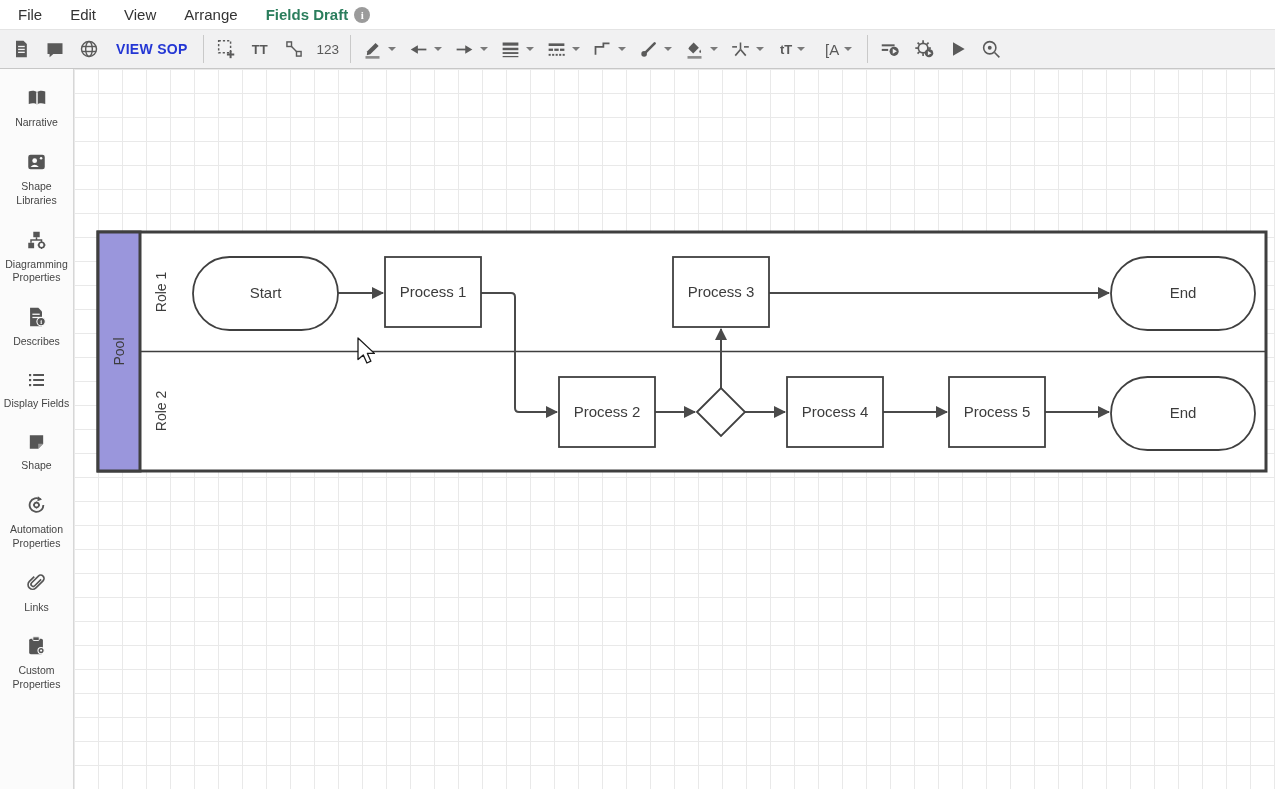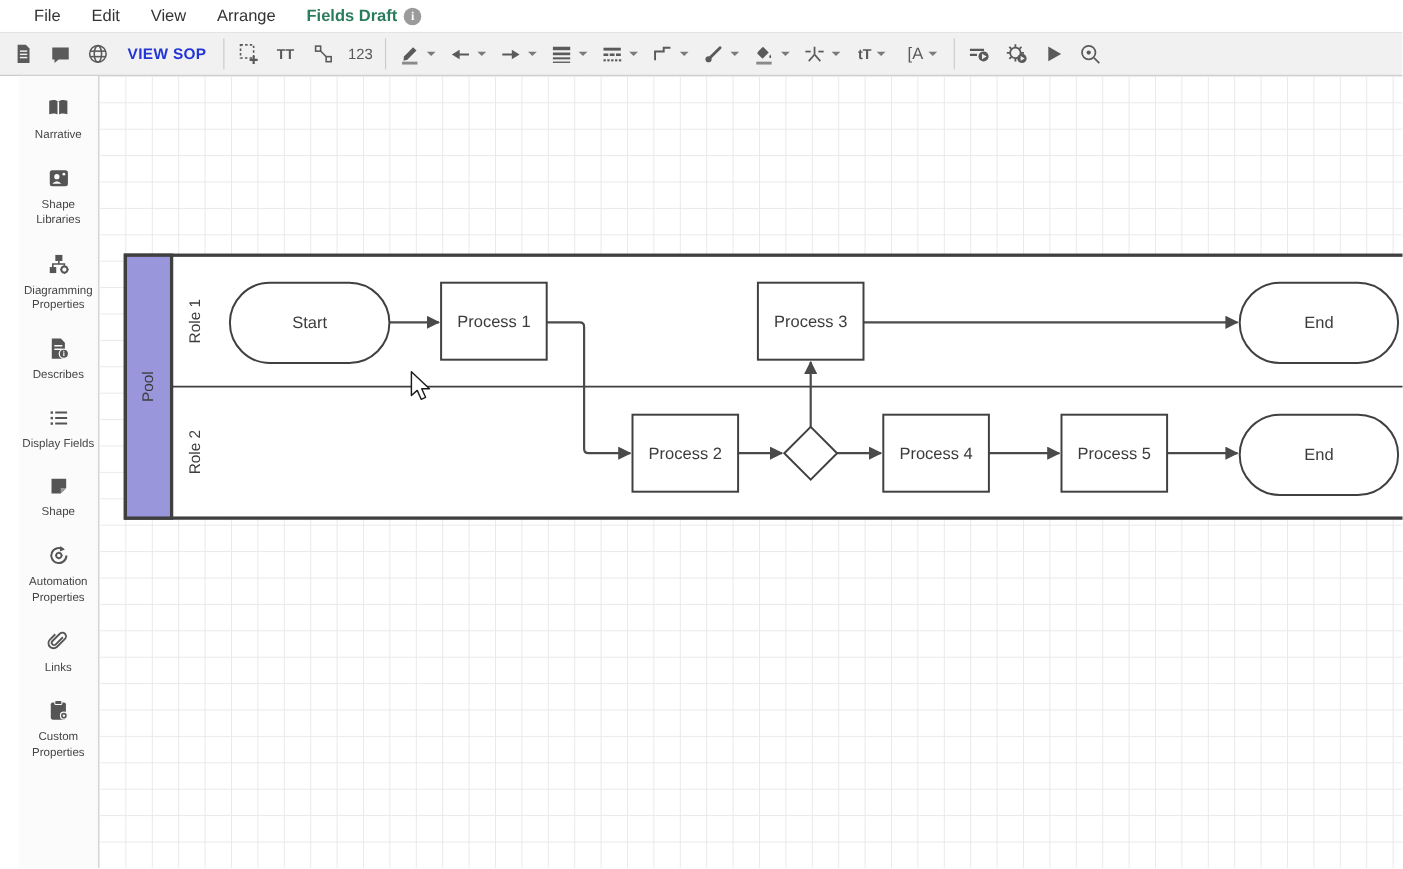--- a/index.html
+++ b/index.html
@@ -1,21 +1,21 @@
 <!DOCTYPE html>
 <html><head>
 <meta charset="utf-8">
 <style>
   * { margin:0; padding:0; box-sizing:border-box; }
   html,body { width:1275px; height:790px; overflow:hidden;
     font-family:"Liberation Sans", sans-serif; background:#fff; }
 
   
   .menubar { height:30px; background:#fff; display:flex; align-items:center;
-    padding-left:17px; border-bottom:1px solid #e4e4e4; }
+    padding-left:4px; border-bottom:1px solid #e4e4e4; }
   .menu-item { font-size:15px; color:#333; padding:0 14px; cursor:default; }
   .status-label { font-size:15px; font-weight:bold; color:#2a7d5c; padding:0 6px 0 14px; }
   .info-badge { width:16px; height:16px; border-radius:50%; background:#9b9b9b;
     color:#fff; font-size:11px; font-weight:bold; display:inline-flex;
     align-items:center; justify-content:center; font-family:"Liberation Serif", serif; }
 
   
   .toolbar { height:39px; background:#f1f1f2; border-bottom:1px solid #c7c7c7;
     display:flex; align-items:center; padding-left:4px; }
   .tb-btn { height:30px; min-width:34px; display:flex; align-items:center;
@@ -23,21 +23,21 @@
   .tb-btn svg { display:block; }
   .tb-divider { width:1px; height:28px; background:#c9c9c9; margin:0 5px; }
   .tb-label { font-size:14px; font-weight:bold; color:#2336d4; letter-spacing:.3px; padding:0 10px; }
   .tb-glyph { font-size:13px; color:#595959; font-weight:bold; }
   .tb-glyph.num { font-weight:normal; font-size:13.5px; }
   .caret { width:0; height:0; border-left:4px solid transparent;
     border-right:4px solid transparent; border-top:4.5px solid #7a7a7a; margin-left:2px; }
   .dd { padding:0 5px; min-width:46px; }
 
   
-  .main { display:flex; height:720px;padding-left:17px; }
+  .main { display:flex; height:720px; }
   .sidebar { width:74px; background:#fbfbfb; border-right:1px solid #d7d7d7;
     display:flex; flex-direction:column; align-items:center; padding-top:8px; }
   .side-item { width:100%; display:flex; flex-direction:column; align-items:center;
     padding:10px 2px 11px 2px; cursor:pointer; }
   .side-item svg { display:block; margin-bottom:7px; }
   .side-label { font-size:10.5px; color:#454545; text-align:center; line-height:1.32; }
 
   .canvas { position:relative; width:1201px; height:720px; background-color:#fff;
     background-image:
       linear-gradient(to right, #e9e9e9 1px, transparent 1px),

